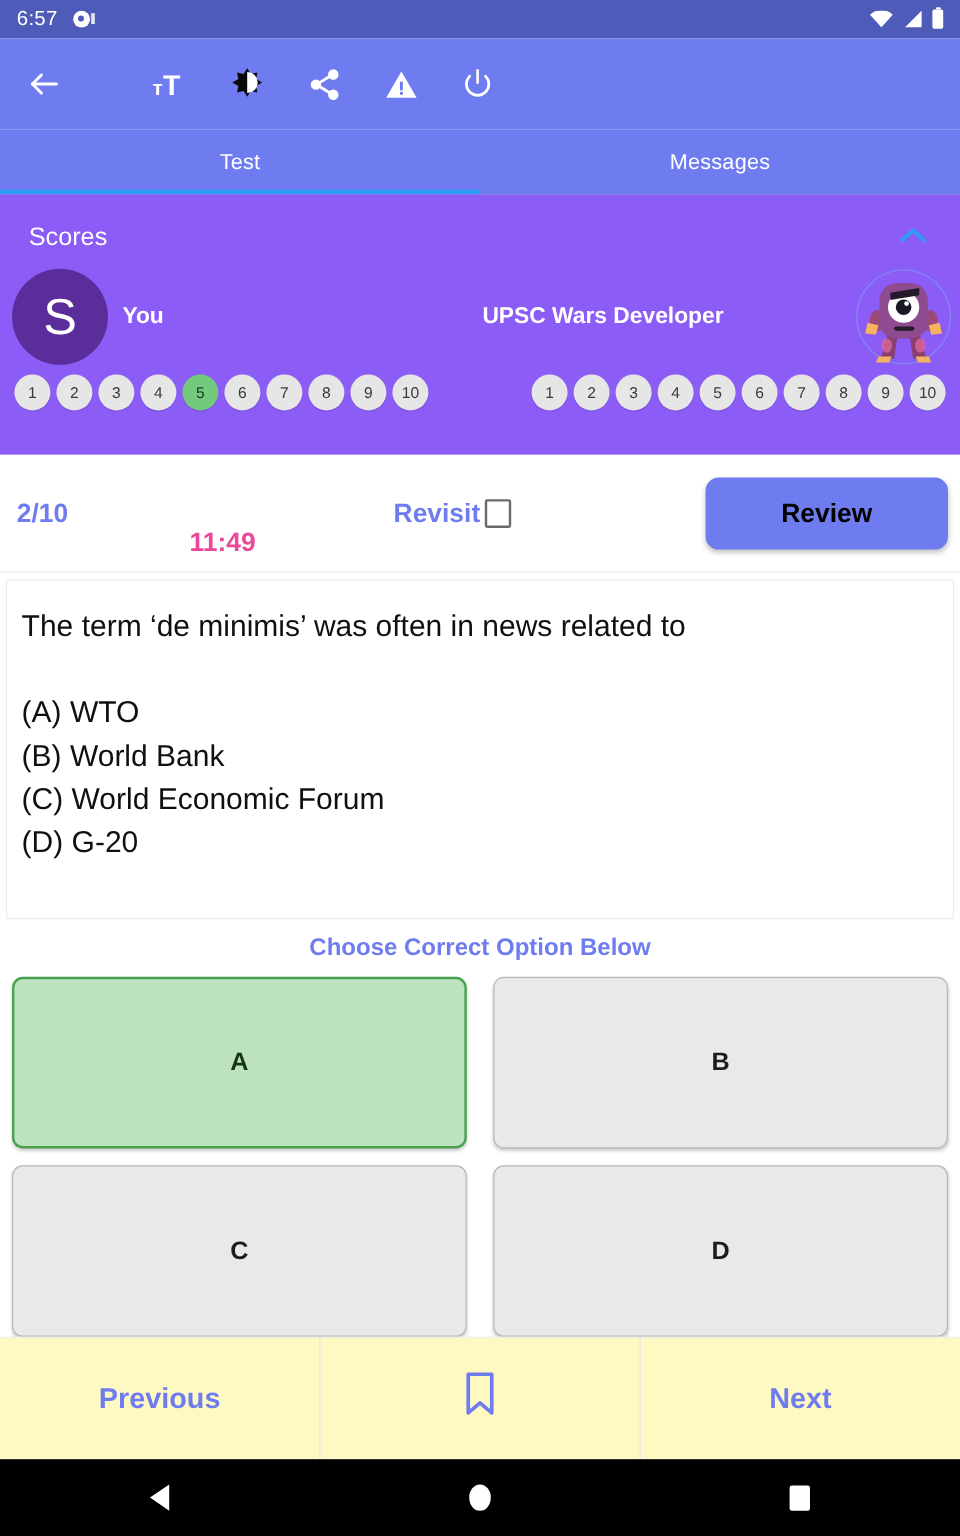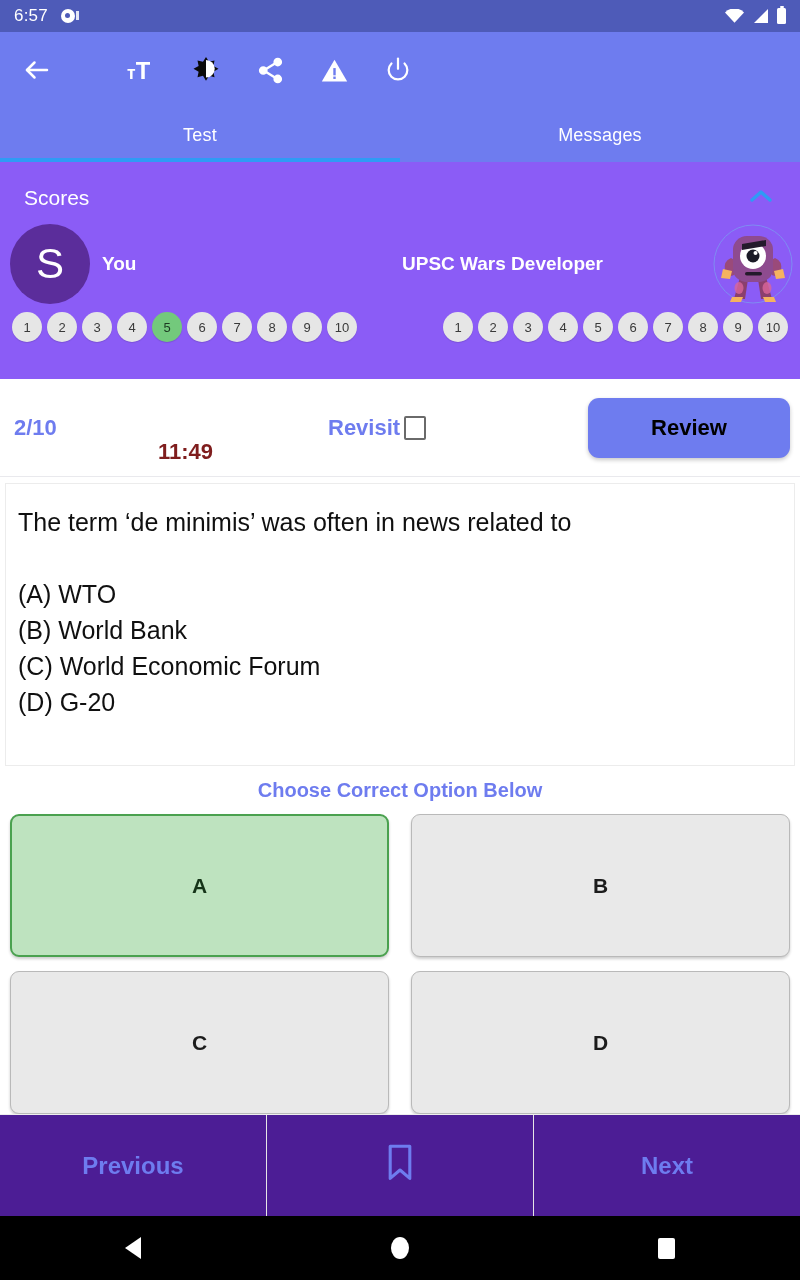--- a/index.html
+++ b/index.html
@@ -105,21 +105,21 @@
   .dot.correct{ background:#73c97c; color:#1d3b22; }
   .dotrows{ display:flex; }
   .dotrows > div{ flex:1; }
 
   
   .metabar{
     flex:0 0 98px; background:#ffffff; display:flex; align-items:center;
     border-bottom:1px solid #e9e9ed; position:relative;
   }
   .meta-q{ color:#6e7cef; font-size:22px; font-weight:bold; padding-left:14px; width:158px; }
-  .meta-time{ color:#7f1d1d; font-size:22px; font-weight:bold; width:170px;margin-top:48px; }
+  .meta-time{ color:#ec4899; font-size:22px; font-weight:bold; width:170px;margin-top:48px; }
   .meta-rev{ display:flex; align-items:center; gap:4px; cursor:pointer; }
   .meta-rev-label{ color:#6e7cef; font-size:22px; font-weight:bold; }
   .checkbox{
     width:22px; height:24px; border:2.5px solid #6a6a6a; border-radius:2px; background:#fff;
   }
   .review-btn{
     position:absolute; right:10px; top:19px;
     width:202px; height:60px; border-radius:11px;
     background:#6e7cef; color:#000000; font-size:22px; font-weight:bold;
     display:flex; align-items:center; justify-content:center; cursor:pointer;
@@ -151,21 +151,21 @@
     font-size:21px; font-weight:bold; color:#1c1c1c; cursor:pointer;
     background:#e9e9e9; border:1px solid #b9b9b9;
     box-shadow:0 2px 3px rgba(0,0,0,.20);
   }
   .opt.selected{
     background:#bee3bf; border:2px solid #4aa14f; color:#153418;
   }
 
   
   .bottomnav{
-    flex:1 1 auto; background:#4c1d95; display:flex; align-items:center;
+    flex:1 1 auto; background:#fef9c3; display:flex; align-items:center;
     border-top:1px solid #eeeeee;
   }
   .bn{
     flex:1; display:flex; align-items:center; justify-content:center;
     color:#6e7cef; font-size:24px; font-weight:bold; cursor:pointer; height:100%;
   }
   .bn.mid{ border-left:1px solid #e6e6e6; border-right:1px solid #e6e6e6; }
 
   
   .androidnav{

